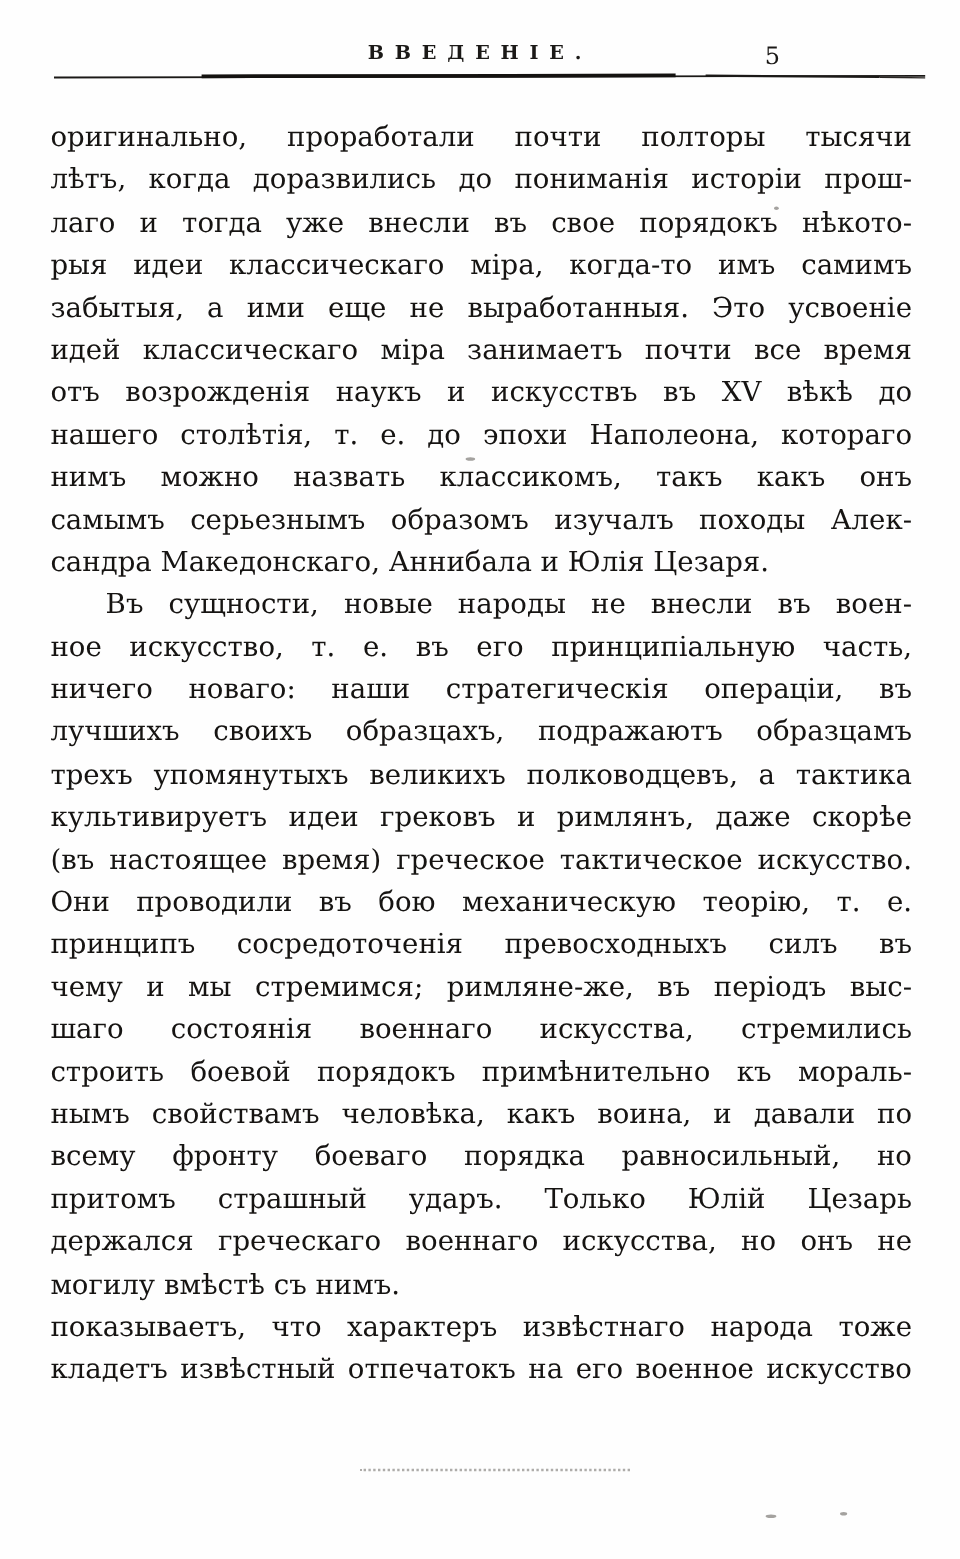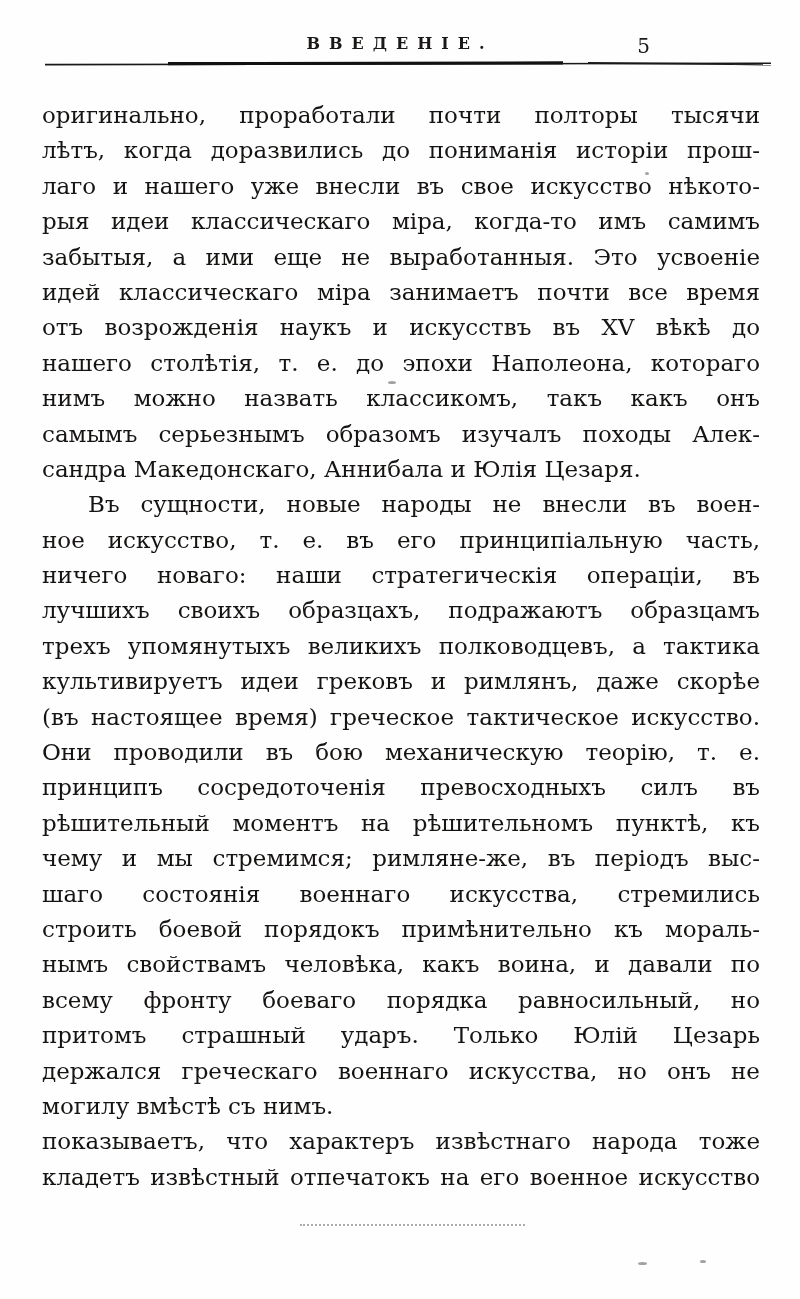--- a/index.html
+++ b/index.html
@@ -73,40 +73,39 @@
     <line x1="2" y1="4.6" x2="728" y2="3.2" stroke="#1b1917" stroke-width="1.6"></line>
     <line x1="125" y1="3.6" x2="520" y2="2.9" stroke="#141210" stroke-width="3.1"></line>
     <line x1="545" y1="3.0" x2="690" y2="4.2" stroke="#1b1917" stroke-width="1.8"></line>
     <line x1="690" y1="4.4" x2="728" y2="4.9" stroke="#2a2724" stroke-width="1.2"></line>
   </svg>
 
   <div class="body-text">
 
     <div class="ln">оригинально, проработали почти полторы тысячи</div>
     <div class="ln">лѣтъ, когда доразвились до пониманія исторіи прош-</div>
-    <div class="ln">лаго и нашего уже внесли въ свое искусство нѣкото-</div>
+    <div class="ln">лаго и тогда уже внесли въ свое порядокъ нѣкото-</div>
     <div class="ln">рыя идеи классическаго міра, когда-то имъ самимъ</div>
     <div class="ln">забытыя, а ими еще не выработанныя. Это усвоеніе</div>
     <div class="ln">идей классическаго міра занимаетъ почти все время</div>
     <div class="ln">отъ возрожденія наукъ и искусствъ въ XV вѣкѣ до</div>
     <div class="ln">нашего столѣтія, т. е. до эпохи Наполеона, котораго</div>
     <div class="ln">нимъ можно назвать классикомъ, такъ какъ онъ</div>
     <div class="ln">самымъ серьезнымъ образомъ изучалъ походы Алек-</div>
     <div class="ln end">сандра Македонскаго, Аннибала и Юлія Цезаря.</div>
 
     <div class="ln ind">Въ сущности, новые народы не внесли въ воен-</div>
     <div class="ln">ное искусство, т. е. въ его принципіальную часть,</div>
     <div class="ln">ничего новаго: наши стратегическія операціи, въ</div>
     <div class="ln">лучшихъ своихъ образцахъ, подражаютъ образцамъ</div>
     <div class="ln">трехъ упомянутыхъ великихъ полководцевъ, а тактика</div>
     <div class="ln">культивируетъ идеи грековъ и римлянъ, даже скорѣе</div>
     <div class="ln">(въ настоящее время) греческое тактическое искусство.</div>
     <div class="ln">Они проводили въ бою механическую теорію, т. е.</div>
     <div class="ln">принципъ сосредоточенія превосходныхъ силъ въ</div>
-    <div class="ln">рѣшительный моментъ на рѣшительномъ пунктѣ, къ</div>
     <div class="ln">чему и мы стремимся; римляне-же, въ періодъ выс-</div>
     <div class="ln">шаго состоянія военнаго искусства, стремились</div>
     <div class="ln">строить боевой порядокъ примѣнительно къ мораль-</div>
     <div class="ln">нымъ свойствамъ человѣка, какъ воина, и давали по</div>
     <div class="ln">всему фронту боеваго порядка равносильный, но</div>
     <div class="ln">притомъ страшный ударъ. Только Юлій Цезарь</div>
     <div class="ln">держался греческаго военнаго искусства, но онъ не</div>
     <div class="ln end">могилу вмѣстѣ съ нимъ.</div>
 
     <div class="ln">показываетъ, что характеръ извѣстнаго народа тоже</div>

